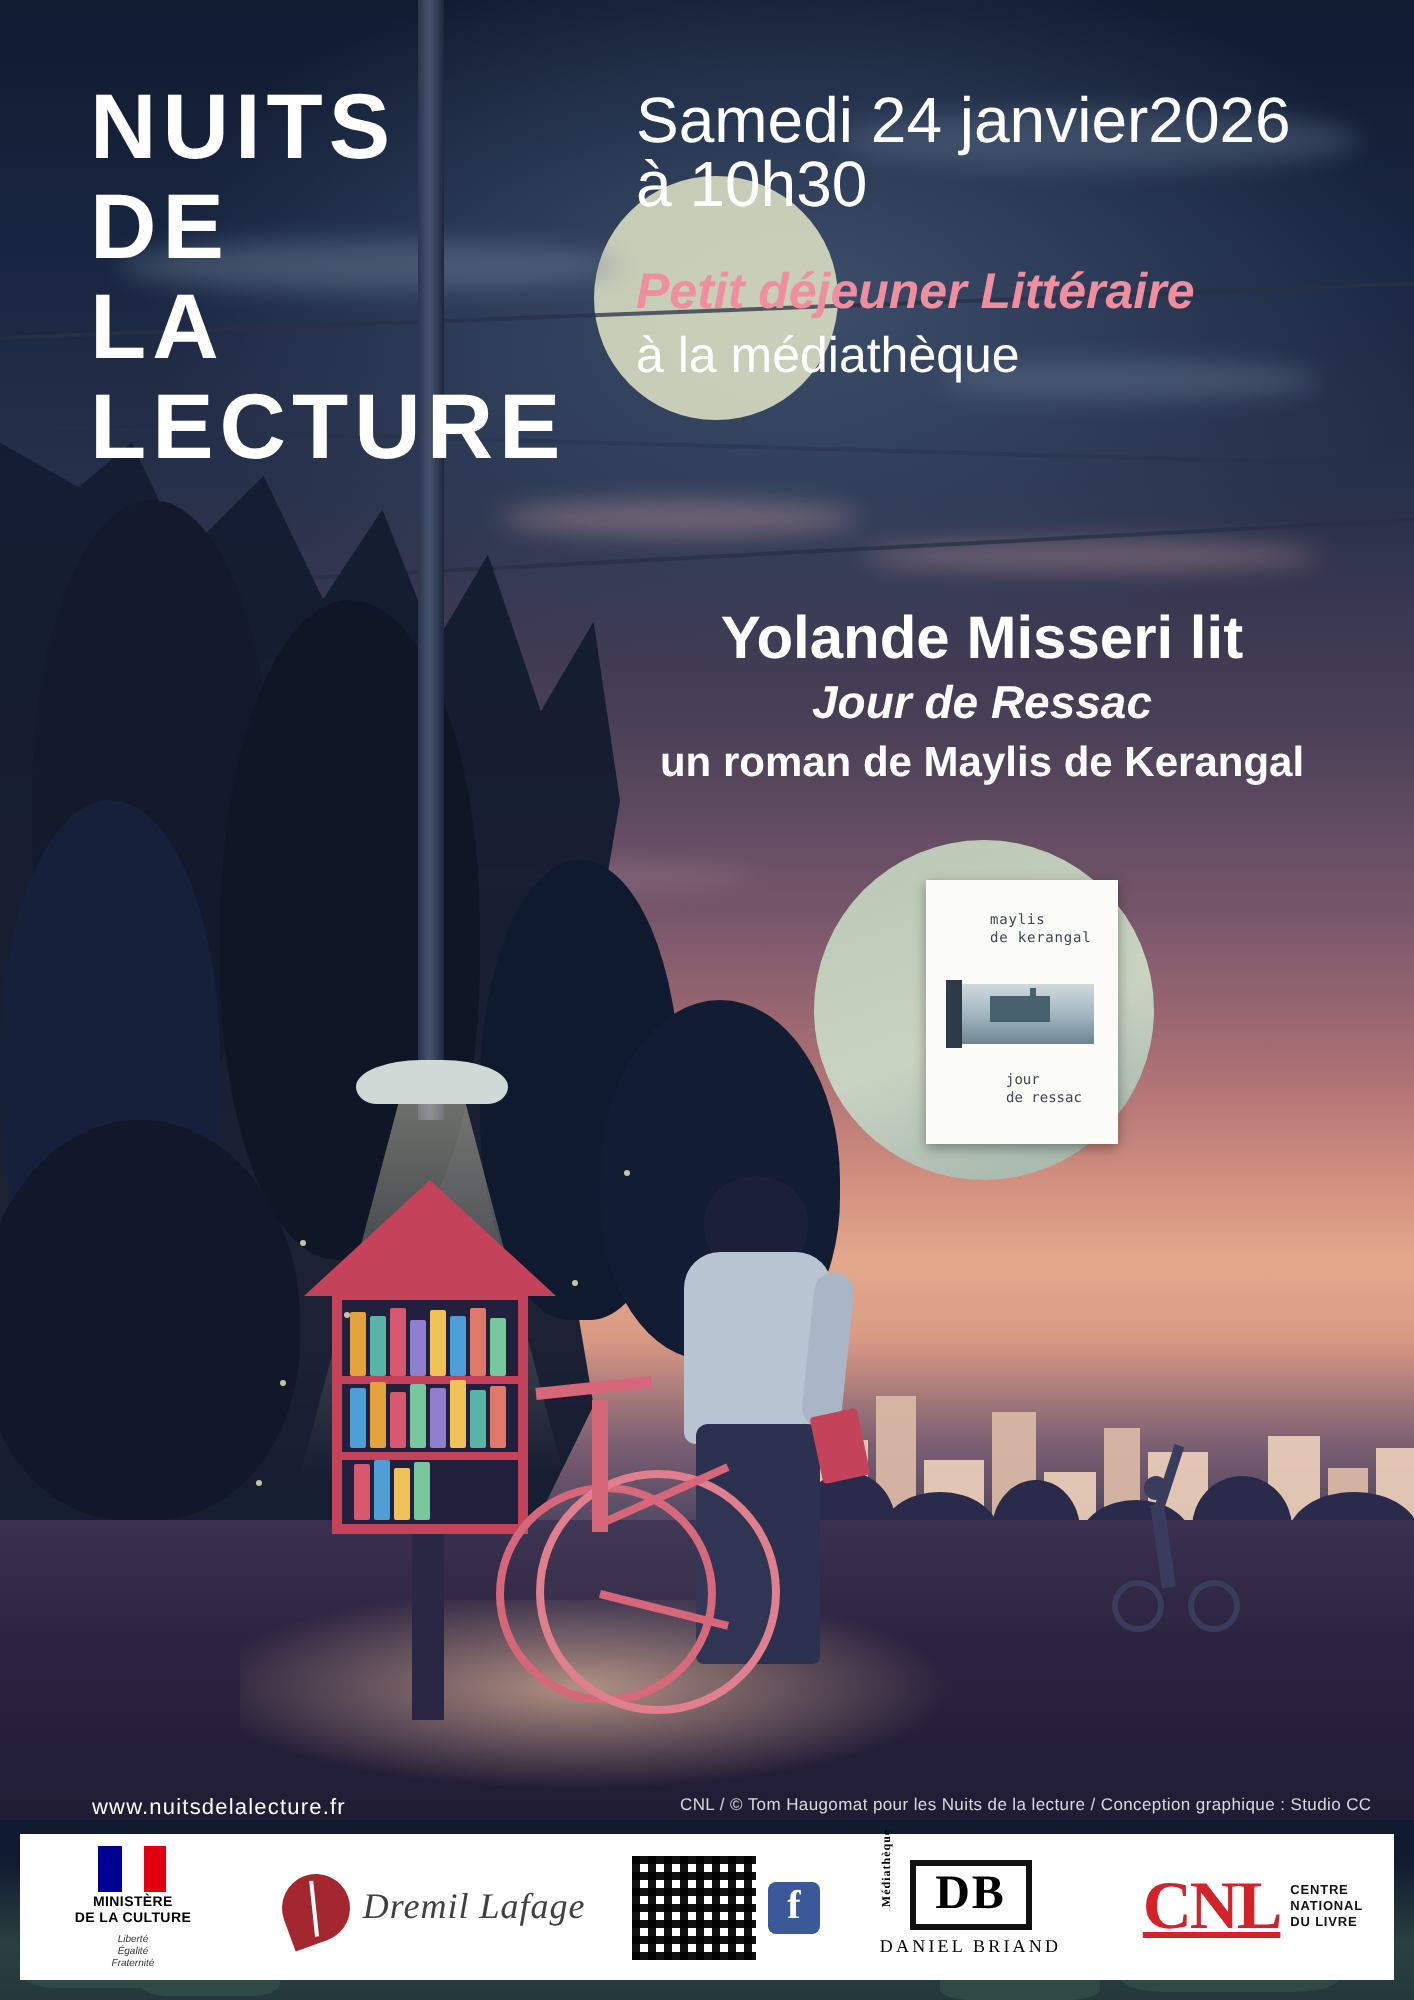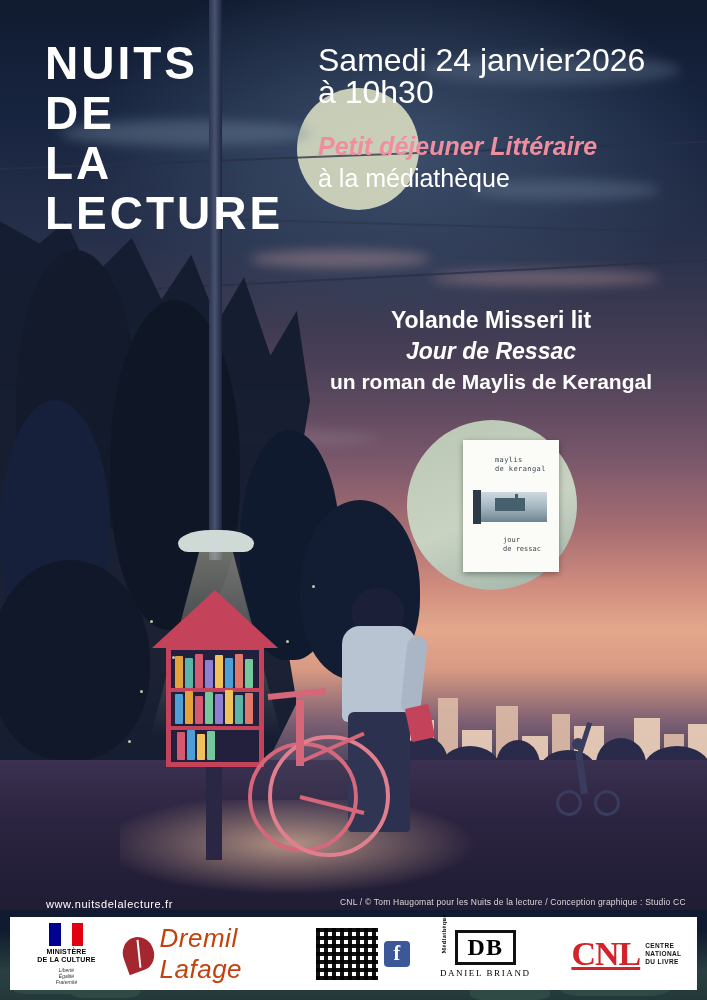--- a/index.html
+++ b/index.html
@@ -218,21 +218,21 @@
     position:absolute; left:318px; top:44px; width:380px;
   }
   .ev-date { color:#ffffff; font-size:32px; line-height:32px; }
   .ev-title { color:#ef8e9f; font-size:25px; font-weight:bold; font-style:italic; line-height:34px; margin-top:21px;}
   .ev-place { color:#ffffff; font-size:25px; line-height:30px; }
 
   .reader {
     position:absolute; left:286px; top:305px; width:410px; text-align:center;
     color:#ffffff;
   }
-  .rd-line1 { font-size:23px; font-weight:bold; line-height:30px; }
+  .rd-line1 { font-size:30px; font-weight:bold; line-height:30px; }
   .rd-line2 { font-size:23px; font-weight:bold; font-style:italic; line-height:32px; }
   .rd-line3 { font-size:21px; font-weight:bold; line-height:30px; }
 
   .site {
     position:absolute; left:46px; top:898px; color:#ffffff; font-size:11px; letter-spacing:.6px;
   }
   .credit {
     position:absolute; left:340px; top:897px; color:#d9d9d9; font-size:8.5px; letter-spacing:.2px;
   }
 
@@ -247,21 +247,21 @@
   .marianne { width:120px; }
   .mar-flag { display:flex; width:34px; height:23px; margin:0 auto 2px; }
   .mar-flag span { flex:1; }
   .mar-b { background:#000091; } .mar-w { background:#fff; } .mar-r { background:#E1000F; }
   .mar-txt { font-size:7px; font-weight:bold; line-height:8.5px; color:#000; letter-spacing:.2px; text-align:center;}
   .mar-dev { font-size:5px; color:#333; line-height:6px; font-style:italic; text-align:center; margin-top:2px;}
 
   .dremil { width:200px; display:flex; align-items:center; gap:6px; }
   .dremil-mark { width:34px; height:34px; border-radius:50% 50% 50% 0; background:#a4272f; transform:rotate(-20deg); position:relative;}
   .dremil-mark:after{content:"";position:absolute;left:15px;top:3px;width:2px;height:28px;background:#fff;transform:rotate(14deg);}
-  .dremil-txt { font-family:Liberation Sans, sans-serif; font-size:26px; color:#c2410c; font-style:italic; letter-spacing:.5px;}
+  .dremil-txt { font-family:Liberation Serif, serif; font-size:18px; color:#404040; font-style:italic; letter-spacing:.5px;}
 
   .qr { width:62px; height:52px; background:
      repeating-linear-gradient(90deg,#111 0 4px,#fff 4px 8px),
      repeating-linear-gradient(0deg,#111 0 4px,rgba(255,255,255,0) 4px 8px);
      background-blend-mode: multiply; position:relative;}
   .fb { width:26px; height:26px; border-radius:4px; background:#3b5998; color:#fff;
         font-family:"Liberation Serif", serif; font-weight:bold; font-size:20px;
         display:flex; align-items:center; justify-content:center; margin-left:4px;}
 
   .db { width:150px; display:flex; flex-direction:column; }

